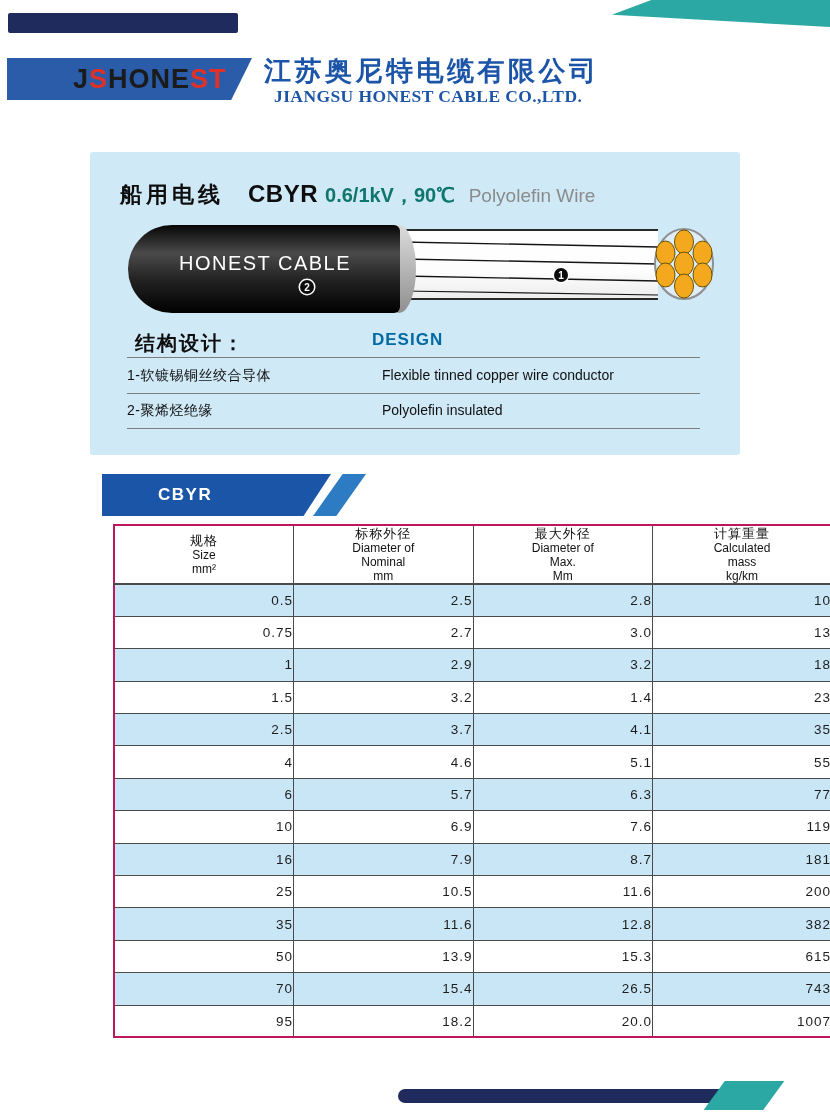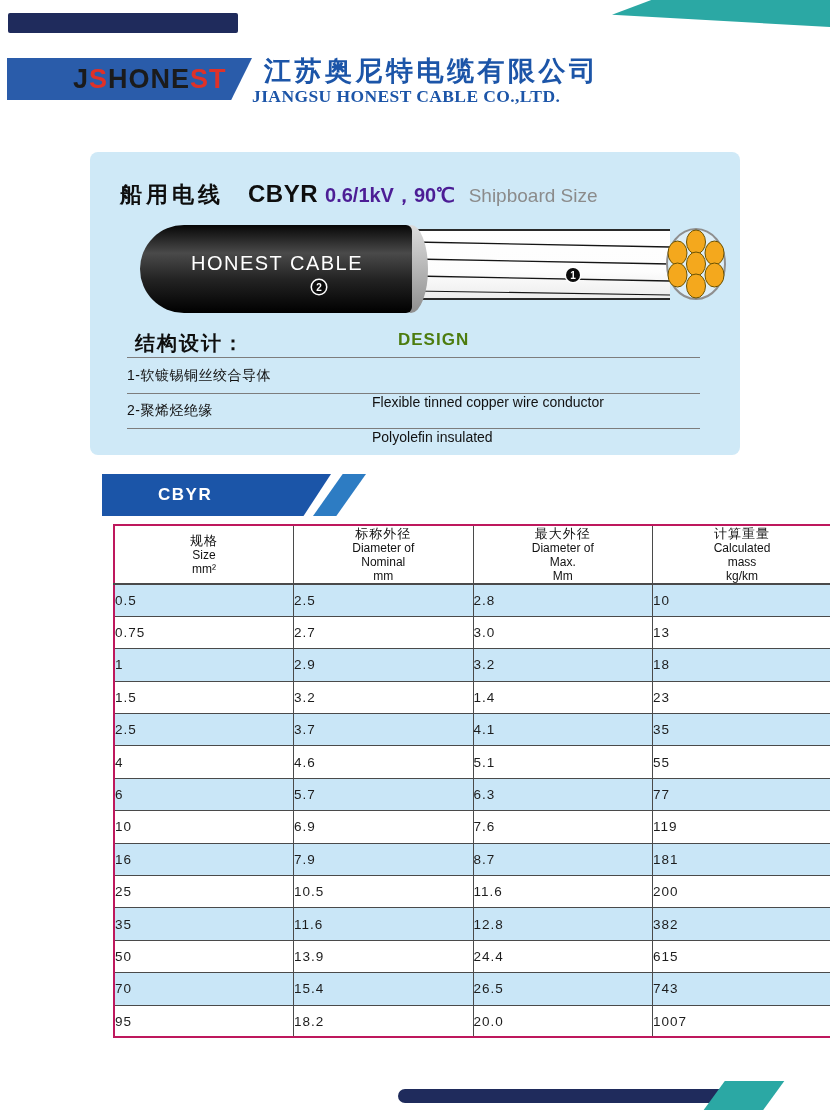--- a/index.html
+++ b/index.html
@@ -12,70 +12,70 @@
       clip-path:polygon(0 55%, 18% 0, 100% 0, 100% 100%); }
   .deco-bottom-bar { position:absolute; left:398px; top:1089px; width:370px; height:14px; background:#1f2b5c; border-radius:7px; }
   .deco-bottom-band { position:absolute; left:696px; top:1081px; width:96px; height:29px; background:#2ba8a4;
       clip-path:polygon(30% 0, 92% 0, 70% 100%, 8% 100%); }
 
   
   .logo-plate { position:absolute; left:7px; top:58px; width:245px; height:42px; background:#2a5caa;
       clip-path:polygon(0 0, 100% 0, 91.5% 100%, 0 100%); display:flex; align-items:center; padding-left:66px; }
   .logo-plate span { font-weight:bold; font-size:27px; letter-spacing:1px; line-height:1; }
   .company-cn { position:absolute; left:264px; top:53px; font-size:27px; font-weight:bold; color:#1c55a8; letter-spacing:3.5px; }
-  .company-en { position:absolute; left:252px; top:86px; font-family:"Liberation Serif", serif; font-size:17.5px; font-weight:bold; color:#1c55a8; letter-spacing:0.4px; }
-
-  
-  .panel { position:absolute; left:90px; top:152px; width:650px; height:303px; background:#cfe9f7; border-radius:8px; }
+  .company-en { position:absolute; left:274px; top:86px; font-family:"Liberation Serif", serif; font-size:17.5px; font-weight:bold; color:#1c55a8; letter-spacing:0.4px; }
+
+  
+  .panel { position:absolute; left:90px; top:152px; width:650px; height:303px; background:#cfe9f7; border-radius:3px; }
   .panel-title { position:absolute; left:30px; top:28px; display:flex; align-items:baseline; white-space:nowrap; }
   .pt-cn { font-size:22px; font-weight:bold; color:#0e0e0e; letter-spacing:4px; }
   .pt-model { font-size:24px; font-weight:bold; color:#0e0e0e; margin-left:24px; letter-spacing:0.5px; }
-  .pt-rating { font-size:20px; font-weight:bold; color:#4c1d95; margin-left:7px; }
+  .pt-rating { font-size:20px; font-weight:bold; color:#0f766e; margin-left:7px; }
   .pt-en { font-size:19px; color:#8b8b8b; margin-left:14px; }
 
   
-  .cable-wrap { position:absolute; left:12px; top:70px; width:650px; height:100px;padding-left:6px; }
+  .cable-wrap { position:absolute; left:0; top:70px; width:650px; height:100px;padding-left:6px; }
   .jacket { position:absolute; left:38px; top:3px; width:272px; height:88px; border-radius:44px 6px 6px 44px;
       background:linear-gradient(180deg,#060606 0%,#4a4a4a 32%,#232323 62%,#000 100%); z-index:4; }
   .gray-cap { position:absolute; left:292px; top:3px; width:34px; height:88px; border-radius:50%;
       background:linear-gradient(180deg,#dcdcdc,#8f8f8f); z-index:3; }
   .conductor { position:absolute; left:312px; top:7px; width:256px; height:71px; z-index:2;
       background:linear-gradient(180deg,#ffffff 0%,#fdfdfd 60%,#ededed 100%);
       border-top:2px solid #2a2a2a; border-bottom:2px solid #2a2a2a; }
   .cable-brand { position:absolute; left:60px; top:30px; width:230px; text-align:center; color:#ffffff;
       font-size:20px; letter-spacing:1.5px; z-index:5; }
   .marker { position:absolute; width:14px; height:14px; border-radius:50%; background:#0d0d0d; color:#fff;
       font-size:10px; font-weight:bold; display:flex; align-items:center; justify-content:center; z-index:6;
       box-shadow:0 0 0 1.5px #ffffff; }
   .marker-1 { left:464px; top:46px; }
   .marker-2 { left:210px; top:58px; }
   .cross-svg { position:absolute; left:563px; top:5px; z-index:5; }
 
   
   .design-head-cn { position:absolute; left:45px; top:178px; font-size:20px; font-weight:bold; color:#0e0e0e; letter-spacing:2px; }
-  .design-head-en { position:absolute; left:282px; top:178px; font-size:17px; font-weight:bold; color:#4d7c0f; letter-spacing:1px;margin-left:26px; }
+  .design-head-en { position:absolute; left:282px; top:178px; font-size:17px; font-weight:bold; color:#0369a1; letter-spacing:1px; }
   .sep { position:absolute; left:37px; width:573px; height:0; border-top:1px solid #7d7d7d; }
   .sep1 { top:205px; } .sep2 { top:241px; } .sep3 { top:276px; }
   .design-cn { position:absolute; left:37px; font-size:14px; color:#111; letter-spacing:0.5px; }
-  .design-en { position:absolute; left:282px; font-size:14px; color:#111;margin-top:27px; }
+  .design-en { position:absolute; left:292px; font-size:14px; color:#111; }
   .drow1 { top:215px; } .drow2 { top:250px; }
 
   
   .ribbon-main { position:absolute; left:102px; top:474px; width:229px; height:42px; background:#1b55a8;
       clip-path:polygon(0 0, 100% 0, 88% 100%, 0 100%); display:flex; align-items:center; }
   .ribbon-main span { color:#ffffff; font-size:17px; font-weight:bold; letter-spacing:1.5px; padding-left:56px; }
   .ribbon-accent { position:absolute; left:313px; top:474px; width:53px; height:42px; background:#2d7cc3;
       clip-path:polygon(56% 0, 100% 0, 44% 100%, 0 100%); }
 
   
   .spec-table { position:absolute; left:113px; top:524px; width:720px; border-collapse:collapse; table-layout:fixed;
       border:2px solid #be185d; }
   .spec-table th { height:57px; border:1px solid #4a4a4a; border-bottom:2px solid #4a4a4a; background:#ffffff;
       font-weight:normal; vertical-align:middle; }
-  .spec-table td { height:32.4px; border:1px solid #4a4a4a; text-align:left; font-size:13.5px; color:#1d1d1d; letter-spacing:1px; }
+  .spec-table td { height:32.4px; border:1px solid #4a4a4a; text-align:right; font-size:13.5px; color:#1d1d1d; letter-spacing:1px; }
   .spec-table tr.alt td { background:#c9e6f7; }
   .hline-cn { font-size:13px; color:#111; line-height:15px; letter-spacing:1px; }
   .hline-en { font-size:12px; color:#111; line-height:14px; }
   th .hwrap { text-align:center; }
 </style>
 </head>
 <body>
 
 <div class="page">
 
@@ -95,21 +95,21 @@
       <span style="color: rgb(224, 49, 39);">T</span>
     </div>
   <div class="company-cn">江苏奥尼特电缆有限公司</div>
   <div class="company-en">JIANGSU HONEST CABLE CO.,LTD.</div>
 
   <div class="panel">
     <div class="panel-title">
       <span class="pt-cn">船用电线</span>
       <span class="pt-model">CBYR</span>
       <span class="pt-rating">0.6/1kV，90℃</span>
-      <span class="pt-en">Shipboard Size</span>
+      <span class="pt-en">Polyolefin Wire</span>
     </div>
 
     <div class="cable-wrap">
       <div class="jacket"></div>
       <div class="gray-cap"></div>
       <div class="conductor">
         <svg width="256" height="67">
           <line x1="0" y1="11" x2="256" y2="16" stroke="#151515" stroke-width="1.4"></line>
           <line x1="0" y1="28" x2="256" y2="33" stroke="#151515" stroke-width="1.4"></line>
           <line x1="0" y1="45" x2="256" y2="50" stroke="#151515" stroke-width="1.4"></line>
@@ -252,21 +252,21 @@
         </tr>
         <tr class="alt">
           <td>35</td>
           <td>11.6</td>
           <td>12.8</td>
           <td>382</td>
         </tr>
         <tr>
           <td>50</td>
           <td>13.9</td>
-          <td>24.4</td>
+          <td>15.3</td>
           <td>615</td>
         </tr>
         <tr class="alt">
           <td>70</td>
           <td>15.4</td>
           <td>26.5</td>
           <td>743</td>
         </tr>
         <tr>
           <td>95</td>

